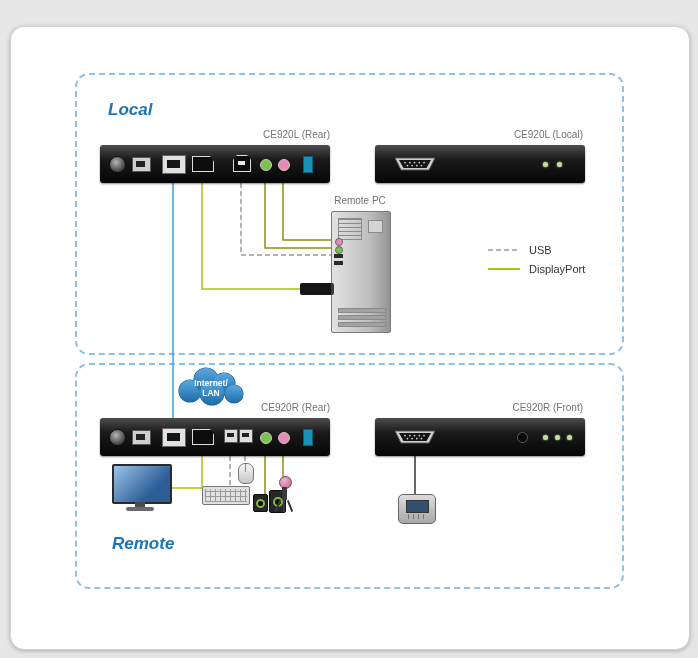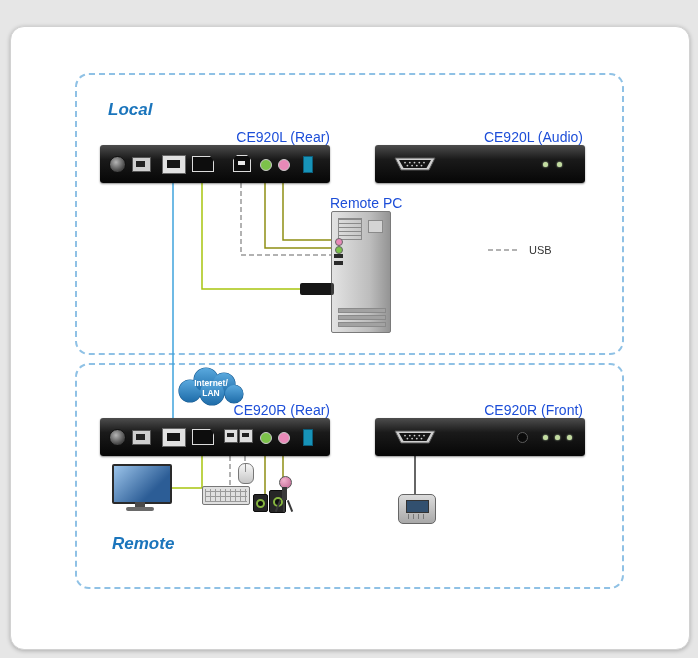--- a/index.html
+++ b/index.html
@@ -2,21 +2,21 @@
 <html><head>
 <meta charset="utf-8">
 <style>
   html,body{margin:0;padding:0;}
   .root{position:relative;width:698px;height:658px;background:#e6e6e6;
         font-family:"Liberation Sans",sans-serif;overflow:hidden;}
   .card{position:absolute;left:10px;top:26px;width:678px;height:622px;background:#ffffff;
         border:1px solid #d2d2d2;border-radius:14px;box-shadow:0 1px 4px rgba(0,0,0,.25);}
   .section-box{position:absolute;border:2px dashed #8fc1e5;border-radius:14px;}
   .section-label{position:absolute;color:#1b75bc;font-weight:bold;font-style:italic;font-size:17px;}
-  .dev-label{position:absolute;font-size:14px;color:#1d4ed8;white-space:nowrap;}
+  .dev-label{position:absolute;font-size:10px;color:#737373;white-space:nowrap;}
   .panel{position:absolute;height:38px;border-radius:3px;
          background:linear-gradient(180deg,#4d4d4d 0%,#1a1a1a 38%,#060606 100%);
          box-shadow:0 1px 2px rgba(0,0,0,.45);}
   .screw{position:absolute;width:15px;height:15px;border-radius:50%;
          background:radial-gradient(circle at 40% 35%,#b5b5b5,#4a4a4a 65%,#222);border:1px solid #111;}
   .rj45{position:absolute;width:17px;height:13px;background:#cfcfcf;border:1px solid #555;}
   .rj45 .slot{position:absolute;left:3px;top:3px;width:9px;height:6px;background:#222;}
   .linkport{position:absolute;width:22px;height:17px;background:#e2e2e2;border:1px solid #666;}
   .linkport .slot{position:absolute;left:4px;top:4px;width:13px;height:8px;background:#151515;}
   .dpport{position:absolute;width:20px;height:14px;background:#0d0d0d;border:1.5px solid #dcdcdc;
@@ -112,21 +112,21 @@
       </div>
     <div class="dpport" style="left:92px;top:11px;"></div>
     <div class="usbb" style="left:133px;top:10px;">
         <div class="pin"></div>
       </div>
     <div class="jack green" style="left:160px;top:14px;"></div>
     <div class="jack pink" style="left:178px;top:14px;"></div>
     <div class="dipswitch" style="left:203px;top:11px;"></div>
   </div>
 
-  <div class="dev-label" style="right:115px;top:129px;">CE920L (Audio)</div>
+  <div class="dev-label" style="right:115px;top:129px;">CE920L (Local)</div>
   <div class="panel" style="left:375px;top:145px;width:210px;">
     <svg width="44" height="20" viewBox="0 0 44 20" style="position:absolute;left:18px;top:9px;">
       <path d="M2,4 L42,4 L36,16 L8,16 Z" fill="#cfcfcf" stroke="#555" stroke-width="1"></path>
       <path d="M6,6 L38,6 L33.5,14 L10.5,14 Z" fill="#141414"></path>
       <g fill="#cfcfcf">
         <circle cx="12" cy="8.6" r="0.9"></circle>
           <circle cx="16.8" cy="8.6" r="0.9"></circle>
           <circle cx="21.5" cy="8.6" r="0.9"></circle>
           <circle cx="26.3" cy="8.6" r="0.9"></circle>
           <circle cx="31" cy="8.6" r="0.9"></circle>
@@ -250,15 +250,21 @@
     <div class="keys"></div>
   </div>
 
   <div class="legend">
     <div class="legend-row">
       <svg width="32" height="4">
           <line x1="0" y1="2" x2="32" y2="2" stroke-width="1.5" stroke-dasharray="5 3" stroke="#999999"></line>
         </svg>
       <span class="legend-label">USB</span>
     </div>
+    <div class="legend-row">
+      <svg width="32" height="4">
+          <line x1="0" y1="2" x2="32" y2="2" stroke-width="2" stroke="#a8c50f"></line>
+        </svg>
+      <span class="legend-label">DisplayPort</span>
+    </div>
   </div>
 
 </div>
 
 </body></html>

